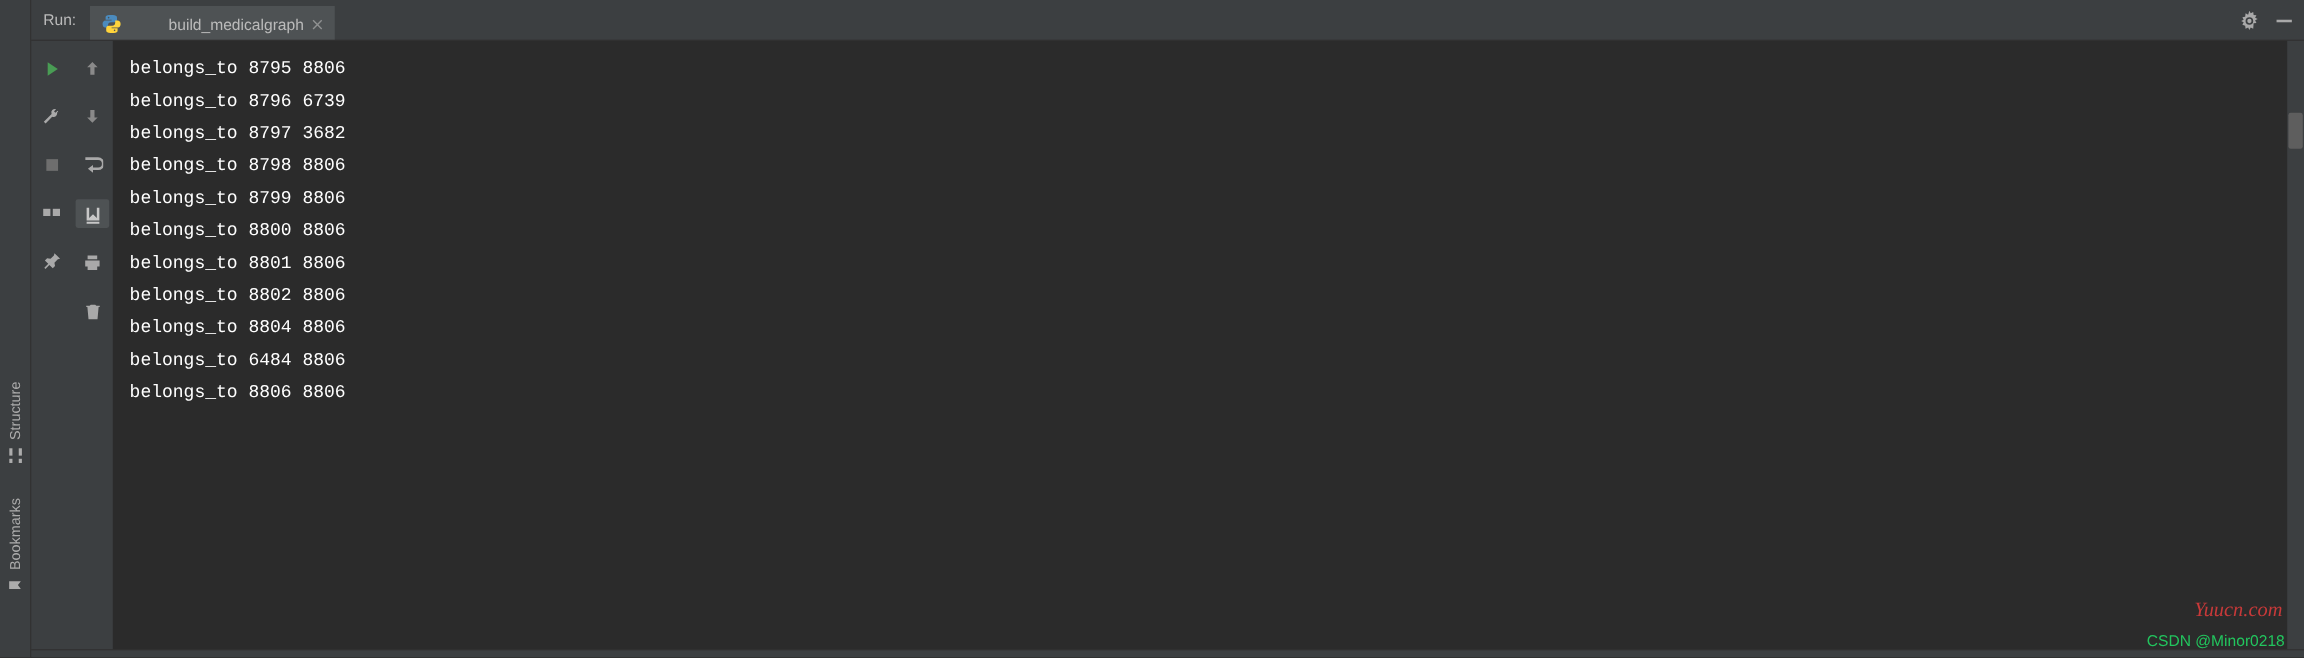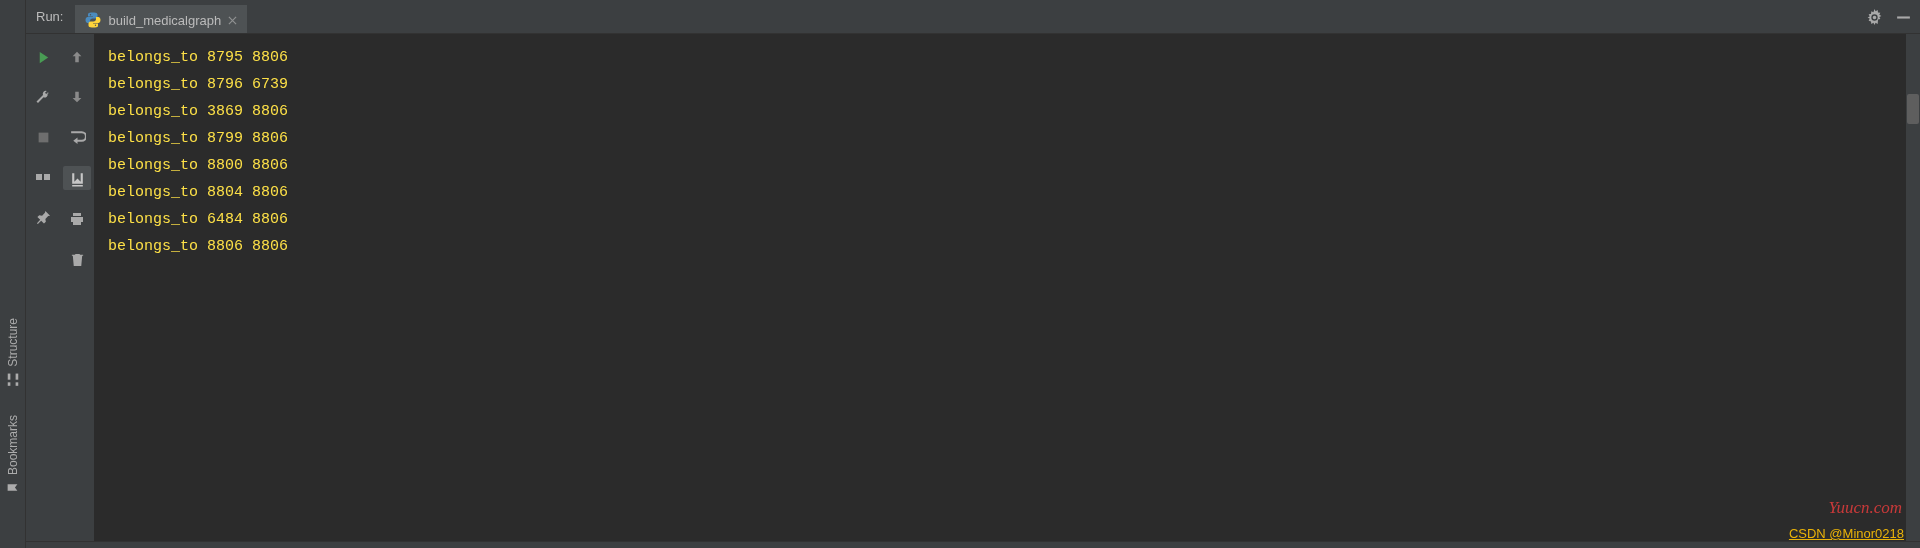--- a/index.html
+++ b/index.html
@@ -82,20 +82,21 @@
       background: #4e5254;
     }
     .py-icon {
       width: 16px;
       height: 16px;
       display: block;
     }
     .tab-label {
       font-size: 13px;
       color: #bbbbbb;
+      margin-left: 32px;
     }
     .tab-close {
       width: 9px;
       height: 9px;
       opacity: 0.6;
       cursor: pointer;
     }
     .tab-right {
       position: absolute;
       right: 8px;
@@ -140,21 +141,21 @@
       width: 28px;
       height: 24px;
       border-radius: 2px;
     }
     .console {
       flex: 1;
       padding: 10px 14px;
       font-family: "Consolas", "Monaco", "Courier New", monospace;
       font-size: 15px;
       line-height: 27px;
-      color: #fde047;
+      color: #ffffff;
       overflow: hidden;
       position: relative;
     }
     .console-line {
       white-space: pre;
     }
     .scrollbar {
       position: absolute;
       right: 0;
       top: 0;
@@ -179,24 +180,23 @@
       font-family: Georgia, serif;
       font-size: 17px;
       font-style: italic;
       opacity: 0.9;
       text-align: center;
     }
     .watermark-grey {
       position: absolute;
       right: 16px;
       bottom: 7px;
-      color: #eab308;
+      color: #22c55e;
       font-size: 13px;
       font-family: Arial, sans-serif;
-      text-decoration: underline;
     }
     .bottom-gutter {
       height: 7px;
       background: #3c3f41;
       border-top: 1px solid #323232;
     }
   </style>
 </head>
 <body>
 
@@ -302,23 +302,26 @@
       <div class="tb-btn">
         <svg width="15" height="15" viewBox="0 0 16 16">
             <path d="M3 4h10l-1 11H4zM6 2h4l1 1H5z M2 3h12v1H2z" fill="#a9a9a9"></path>
           </svg>
       </div>
     </div>
 
     <div class="console">
       <div class="console-line">belongs_to 8795 8806</div>
       <div class="console-line">belongs_to 8796 6739</div>
-      <div class="console-line">belongs_to 3869 8806</div>
+      <div class="console-line">belongs_to 8797 3682</div>
+      <div class="console-line">belongs_to 8798 8806</div>
       <div class="console-line">belongs_to 8799 8806</div>
       <div class="console-line">belongs_to 8800 8806</div>
+      <div class="console-line">belongs_to 8801 8806</div>
+      <div class="console-line">belongs_to 8802 8806</div>
       <div class="console-line">belongs_to 8804 8806</div>
       <div class="console-line">belongs_to 6484 8806</div>
       <div class="console-line">belongs_to 8806 8806</div>
       <div class="console-line"></div>
     </div>
 
     <div class="scrollbar">
       <div class="scroll-thumb"></div>
     </div>
 

